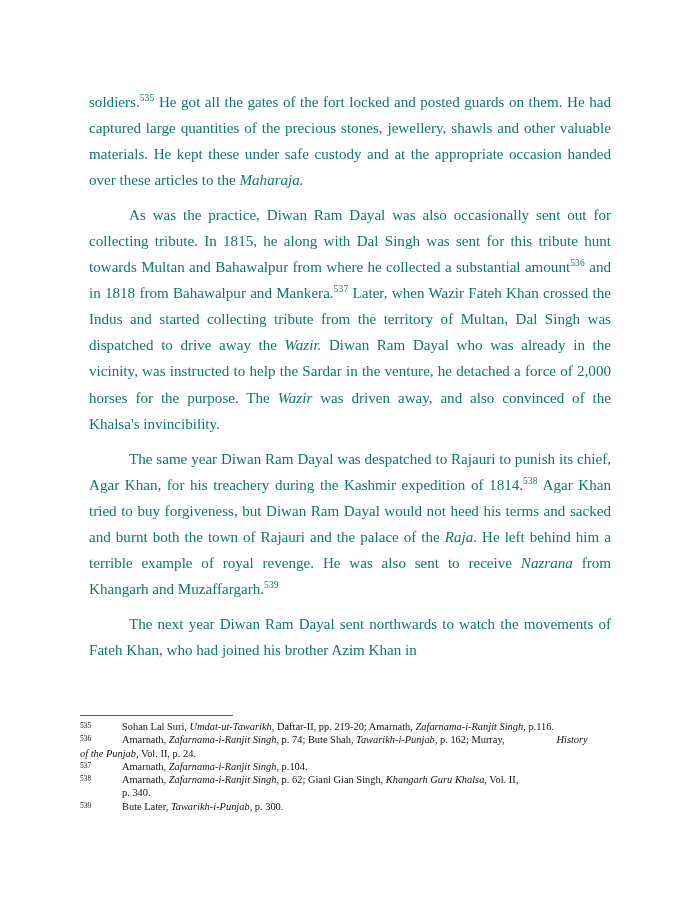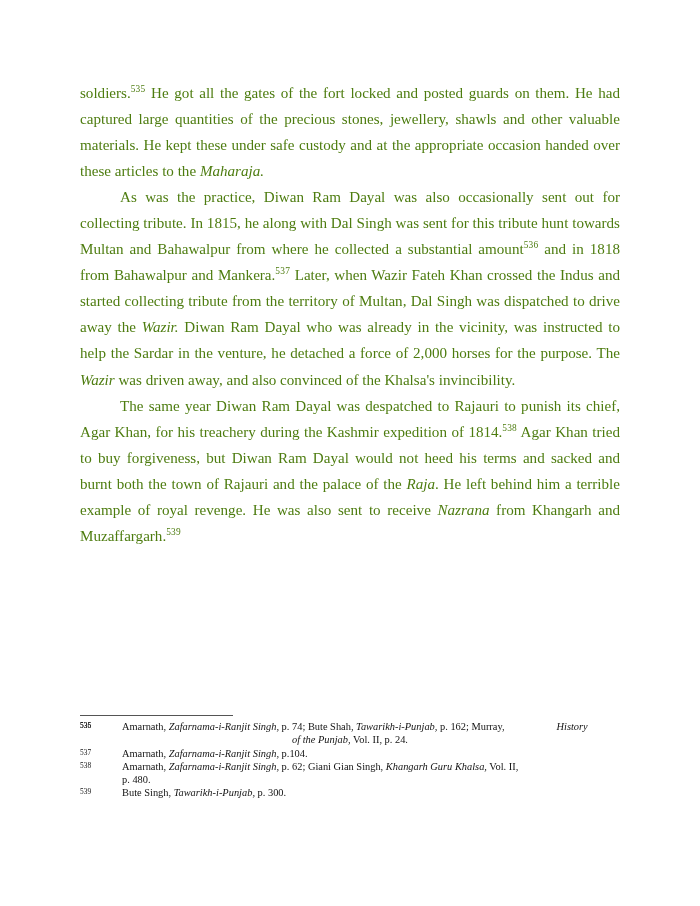--- a/index.html
+++ b/index.html
@@ -16,26 +16,26 @@
     font-family: "Liberation Serif", "DejaVu Serif", serif;
     color: #000000;
   }
   .body-area {
     position: absolute;
     left: 80px;
     top: 80px;
     width: 540px;
   }
   p.para {
-    margin: 0;
+    margin: 9px;
     font-size: 15.1px;
     line-height: 26.05px;
     text-align: justify;
     text-justify: inter-word;
-    color: #4d7c0f;
+    color: #0f766e;
     -webkit-font-smoothing: antialiased;
   }
   p.para.indent {
     text-indent: 40px;
   }
   p.para:last-child {
     margin-bottom: 0;
   }
   .itl {
     font-style: italic;
@@ -78,45 +78,45 @@
     left: 0;
     top: -1px;
     width: 30px;
     font-size: 7.4px;
     line-height: 13.3px;
     color: #131313;
   }
   
   .fn-cont-left {
     margin-left: -42px;
-    text-align: center;
   }
   .fn-gap {
     display: inline-block;
     width: 52px;
   }
   .fn-item .itl {
     font-style: italic;
   }
 </style>
 </head>
 <body>
 
 <div class="page">
 
   <div class="body-area" id="body-area">
       <p class="para"><span>soldiers.</span><sup class="fn">535</sup><span> He got all the gates of the fort locked and posted guards on them. He had captured large quantities of the precious stones, jewellery, shawls and other valuable materials. He kept these under safe custody and at the appropriate occasion handed over these articles to the </span><span class="itl">Maharaja.</span></p>
       <p class="para indent"><span>As was the practice, Diwan Ram Dayal was also occasionally sent out for collecting tribute. In 1815, he along with Dal Singh was sent for this tribute hunt towards Multan and Bahawalpur from where he collected a substantial amount</span><sup class="fn">536</sup><span> and in 1818 from Bahawalpur and Mankera.</span><sup class="fn">537</sup><span> Later, when Wazir Fateh Khan crossed the Indus and started collecting tribute from the territory of Multan, Dal Singh was dispatched to drive away the </span><span class="itl">Wazir.</span><span>  Diwan Ram Dayal who was already in the vicinity, was instructed to help the Sardar in the venture, he detached a force of 2,000 horses for the purpose. The </span><span class="itl">Wazir</span><span> was driven away, and also convinced of the Khalsa's invincibility.</span></p>
       <p class="para indent"><span>The same year Diwan Ram Dayal was despatched to Rajauri to punish its chief, Agar Khan, for his treachery during the Kashmir expedition of 1814.</span><sup class="fn">538</sup><span> Agar Khan tried to buy forgiveness, but Diwan Ram Dayal would not heed his terms and sacked and burnt both the town of Rajauri and the palace of the </span><span class="itl">Raja</span><span>. He left behind him a terrible example of royal revenge. He was also sent to receive </span><span class="itl">Nazrana</span><span> from Khangarh and Muzaffargarh.</span><sup class="fn">539</sup></p>
+      <p class="para indent"><span>The next year Diwan Ram Dayal sent northwards to watch the movements of Fateh Khan, who had joined his brother Azim Khan in</span></p>
     </div>
 
   <div class="footnotes">
     <div class="fn-rule"></div>
     <div class="fn-list" id="fn-list">
-        <div class="fn-item"><span class="fn-num">535</span></div>
+        <div class="fn-item"><span class="fn-num">535</span><span><span>Sohan Lal Suri,  </span><span class="itl">Umdat-ut-Tawarikh,</span><span> Daftar-II, pp. 219-20; Amarnath, </span><span class="itl">Zafarnama-i-Ranjit Singh,</span><span> p.116.</span></span></div>
         <div class="fn-item"><span class="fn-num">536</span><span><span>Amarnath, </span><span class="itl">Zafarnama-i-Ranjit Singh,</span><span> p. 74; Bute Shah, </span><span class="itl">Tawarikh-i-Punjab,</span><span> p. 162;  Murray,</span><span class="fn-gap"></span><span class="itl">History</span></span><div class="fn-cont-left"><span class="itl">of the Punjab,</span><span> Vol. II, p. 24.</span></div></div>
         <div class="fn-item"><span class="fn-num">537</span><span><span>Amarnath, </span><span class="itl">Zafarnama-i-Ranjit Singh,</span><span> p.104.</span></span></div>
-        <div class="fn-item"><span class="fn-num">538</span><span><span>Amarnath, </span><span class="itl">Zafarnama-i-Ranjit Singh,</span><span> p. 62; Giani Gian Singh, </span><span class="itl">Khangarh Guru Khalsa,</span><span> Vol. II,</span><br><span>p. 480.</span></span></div>
-        <div class="fn-item"><span class="fn-num">539</span><span><span>Bute Singh, </span><span class="itl">Tawarikh-i-Punjab,</span><span> p. 300.</span></span></div>
+        <div class="fn-item"><span class="fn-num">538</span><span><span>Amarnath, </span><span class="itl">Zafarnama-i-Ranjit Singh,</span><span> p. 62; Giani Gian Singh, </span><span class="itl">Khangarh Guru Khalsa,</span><span> Vol. II,</span><br><span>p. 340.</span></span></div>
+        <div class="fn-item"><span class="fn-num">539</span><span><span>Bute Later, </span><span class="itl">Tawarikh-i-Punjab,</span><span> p. 300.</span></span></div>
       </div>
   </div>
 
 </div>
 
 </body></html>

